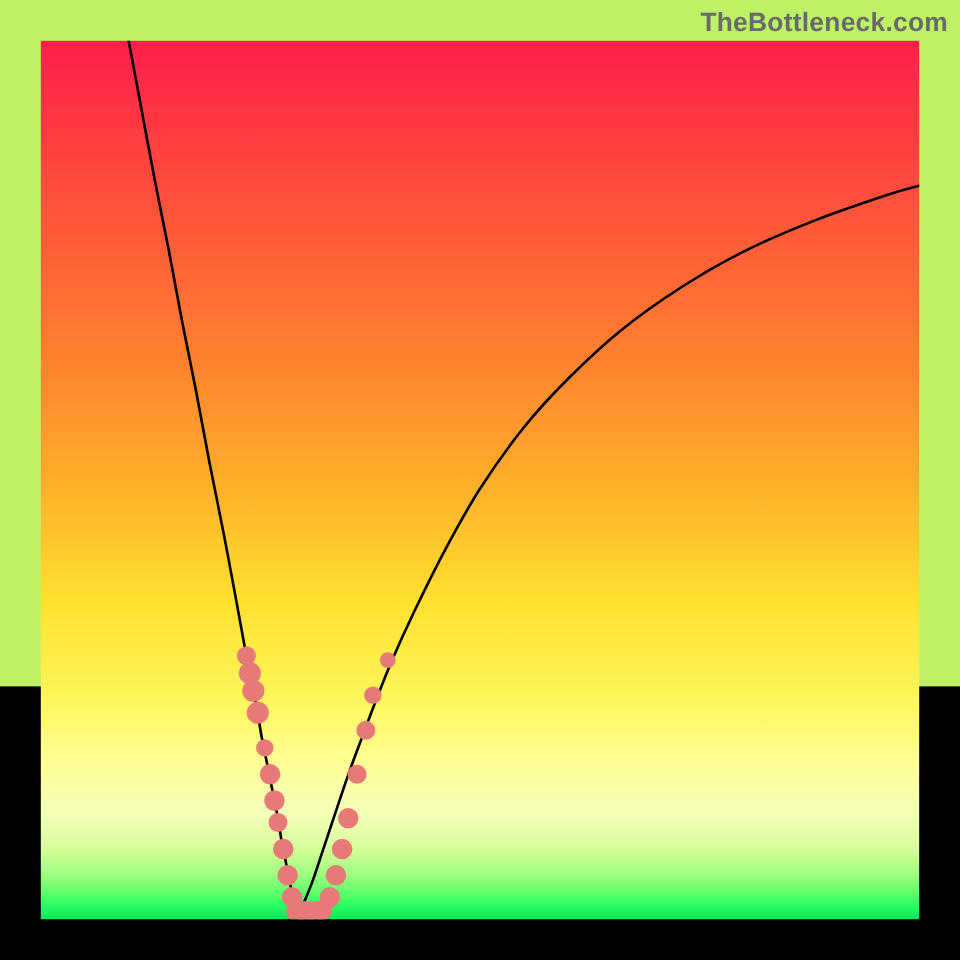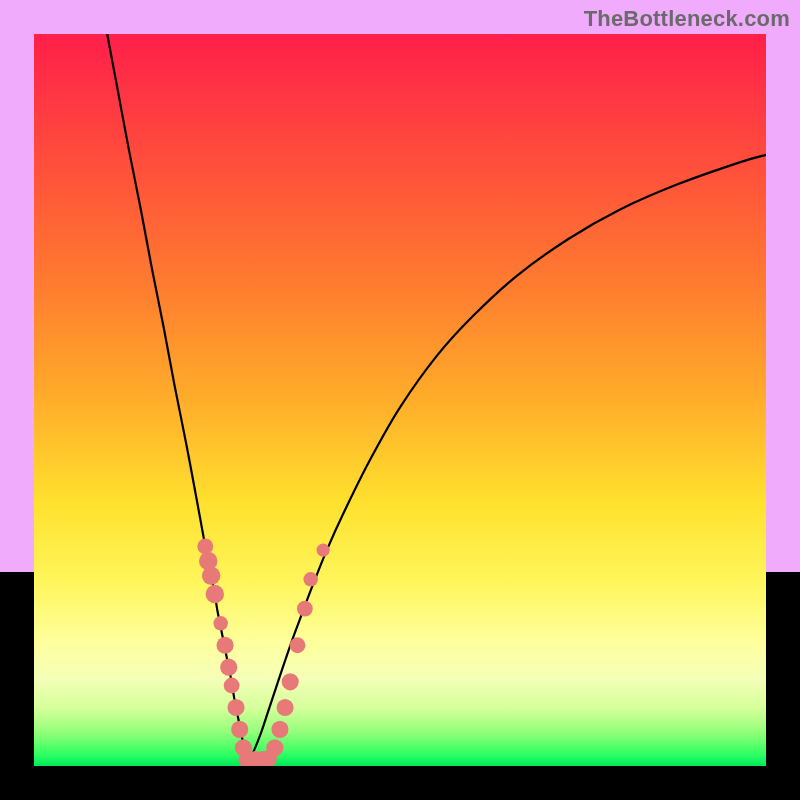--- a/index.html
+++ b/index.html
@@ -10,21 +10,21 @@
     overflow: hidden;
     background: #000;
     font-family: Arial, Helvetica, sans-serif;
   }
   .frame {
     position: absolute;
     left: 0;
     top: 0;
     width: 800px;
     height: 572px;
-    background: #f0abfc;
+    background: #bef264;
   }
   .plot {
     position: absolute;
     left: 34px;
     top: 34px;
     width: 732px;
     height: 732px;
     
     background: linear-gradient(
       to bottom,

